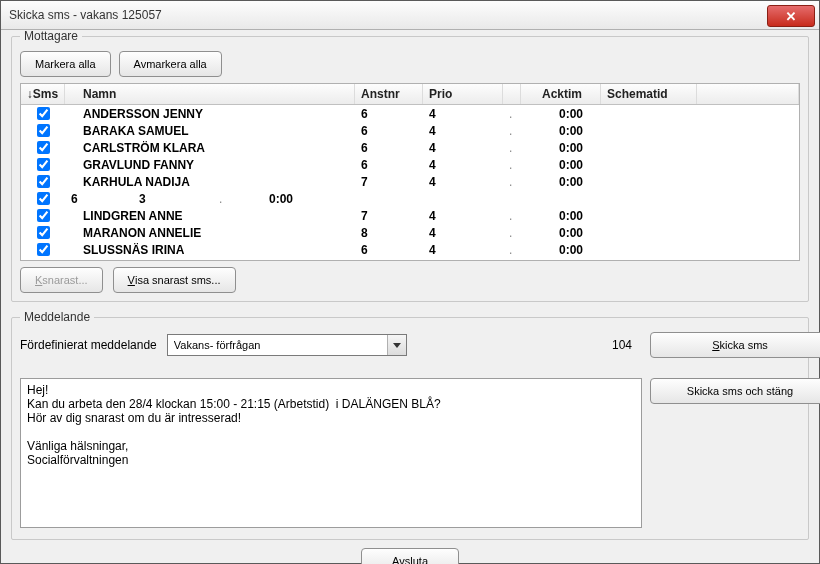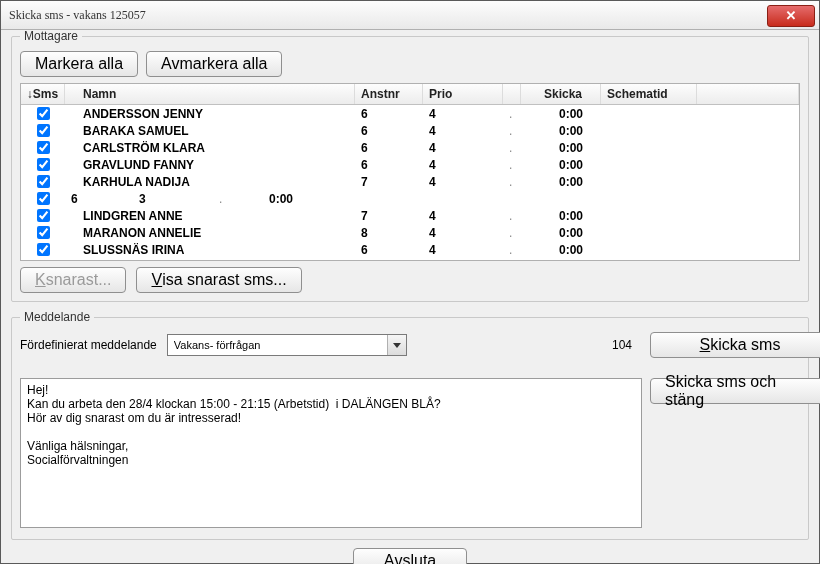--- a/index.html
+++ b/index.html
@@ -1,23 +1,23 @@
 <!DOCTYPE html>
 <html><head>
 <meta charset="utf-8">
 <style>
   html,body{margin:0;padding:0;font-family:"Segoe UI",Tahoma,Arial,sans-serif;font-size:12px;color:#000;background:#d6d6d6;}
   .window{width:820px;height:564px;background:#f0f0f0;border:1px solid #5a5a5a;box-sizing:border-box;position:relative;box-shadow:0 0 8px rgba(0,0,0,.4);}
-  .titlebar{height:28px;background:linear-gradient(#fdfdfd,#e9e9e9);border-bottom:1px solid #b0b0b0;display:flex;align-items:center;justify-content:space-between;padding:0 0 0 8px;font-family:Liberation Serif, serif;}
+  .titlebar{height:28px;background:linear-gradient(#fdfdfd,#e9e9e9);border-bottom:1px solid #b0b0b0;display:flex;align-items:center;justify-content:space-between;padding:0 0 0 8px;}
   .titlebar .title{color:#333;}
   .close-btn{width:46px;height:20px;margin:2px 4px 0 0;background:linear-gradient(#e56c6c,#c72b1c);border:1px solid #8a1f14;border-radius:3px;display:flex;align-items:center;justify-content:center;color:#fff;font-weight:bold;font-size:13px;cursor:pointer;}
   .client{position:absolute;top:28px;left:0;right:0;bottom:0;padding:0 10px 6px 10px;box-sizing:border-box;}
   fieldset{border:1px solid #c9c9c9;border-radius:2px;margin:0 0 8px 0;padding:8px 8px 8px 8px;background:#f0f0f0;}
   legend{padding:0 4px;color:#333;}
-  .btn{display:inline-flex;align-items:center;justify-content:center;height:24px;padding:0 14px;background:linear-gradient(#fefefe,#e6e6e6);border:1px solid #8f8f8f;border-radius:4px;cursor:pointer;font-size:16px;}
+  .btn{display:inline-flex;align-items:center;justify-content:center;height:24px;padding:0 14px;background:linear-gradient(#fefefe,#e6e6e6);border:1px solid #8f8f8f;border-radius:4px;cursor:pointer;font-size:11px;}
   .btn.disabled{color:#9a9a9a;cursor:default;}
   .btn-row{display:flex;gap:8px;margin-bottom:6px;}
   .table-wrap{border:1px solid #b0b0b0;background:#fff;height:176px;overflow:hidden;position:relative;}
   .thead{display:flex;height:20px;background:linear-gradient(#fdfdfd,#ececec);border-bottom:1px solid #c0c0c0;font-weight:normal;}
   .th,.td{box-sizing:border-box;padding:2px 6px 2px 6px;border-right:1px solid #dcdcdc;overflow:hidden;white-space:nowrap;font-size:12px;display:flex;align-items:center;}
   .th{font-weight:bold;color:#222;}
   .col-sms{width:44px;justify-content:center;}
   .col-name{width:290px;padding-left:18px;}
   .col-anstnr{width:68px;}
   .col-prio{width:80px;}
@@ -77,21 +77,21 @@
       <div class="table-wrap">
         <div class="thead">
           <div class="th col-sms">
               <span style="font-weight:normal;">↓</span>
               <span>Sms</span>
             </div>
           <div class="th col-name">Namn</div>
           <div class="th col-anstnr">Anstnr</div>
           <div class="th col-prio">Prio</div>
           <div class="th col-gap" style="color:#888;"></div>
-          <div class="th col-ack">Skicka</div>
+          <div class="th col-ack">Acktim</div>
           <div class="th col-sch">Schematid</div>
           <div class="th col-rest"></div>
         </div>
         <div class="tbody" id="tbody">
             <div class="tr">
               <div class="td col-sms">
                 <input type="checkbox" checked="" style="">
               </div>
               <div class="td col-name">ANDERSSON JENNY</div>
               <div class="td col-anstnr">6</div>

